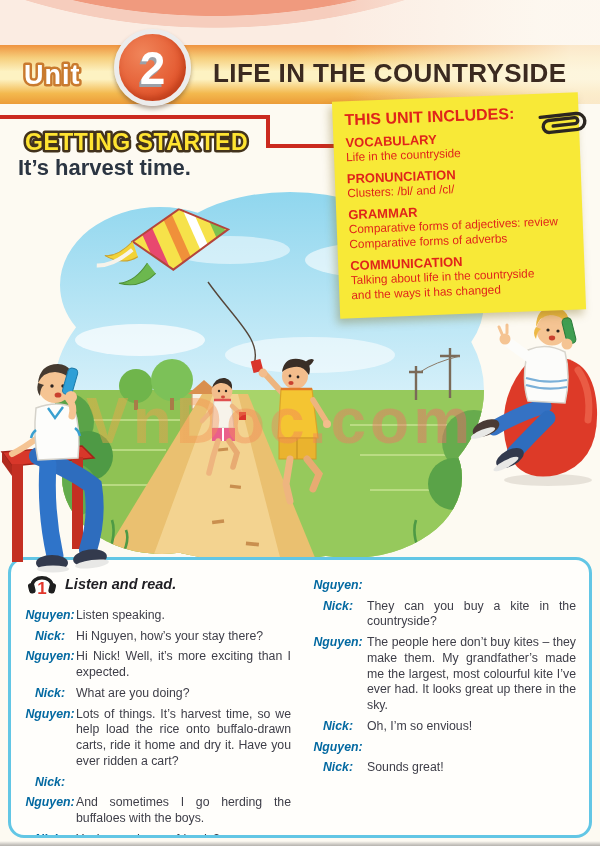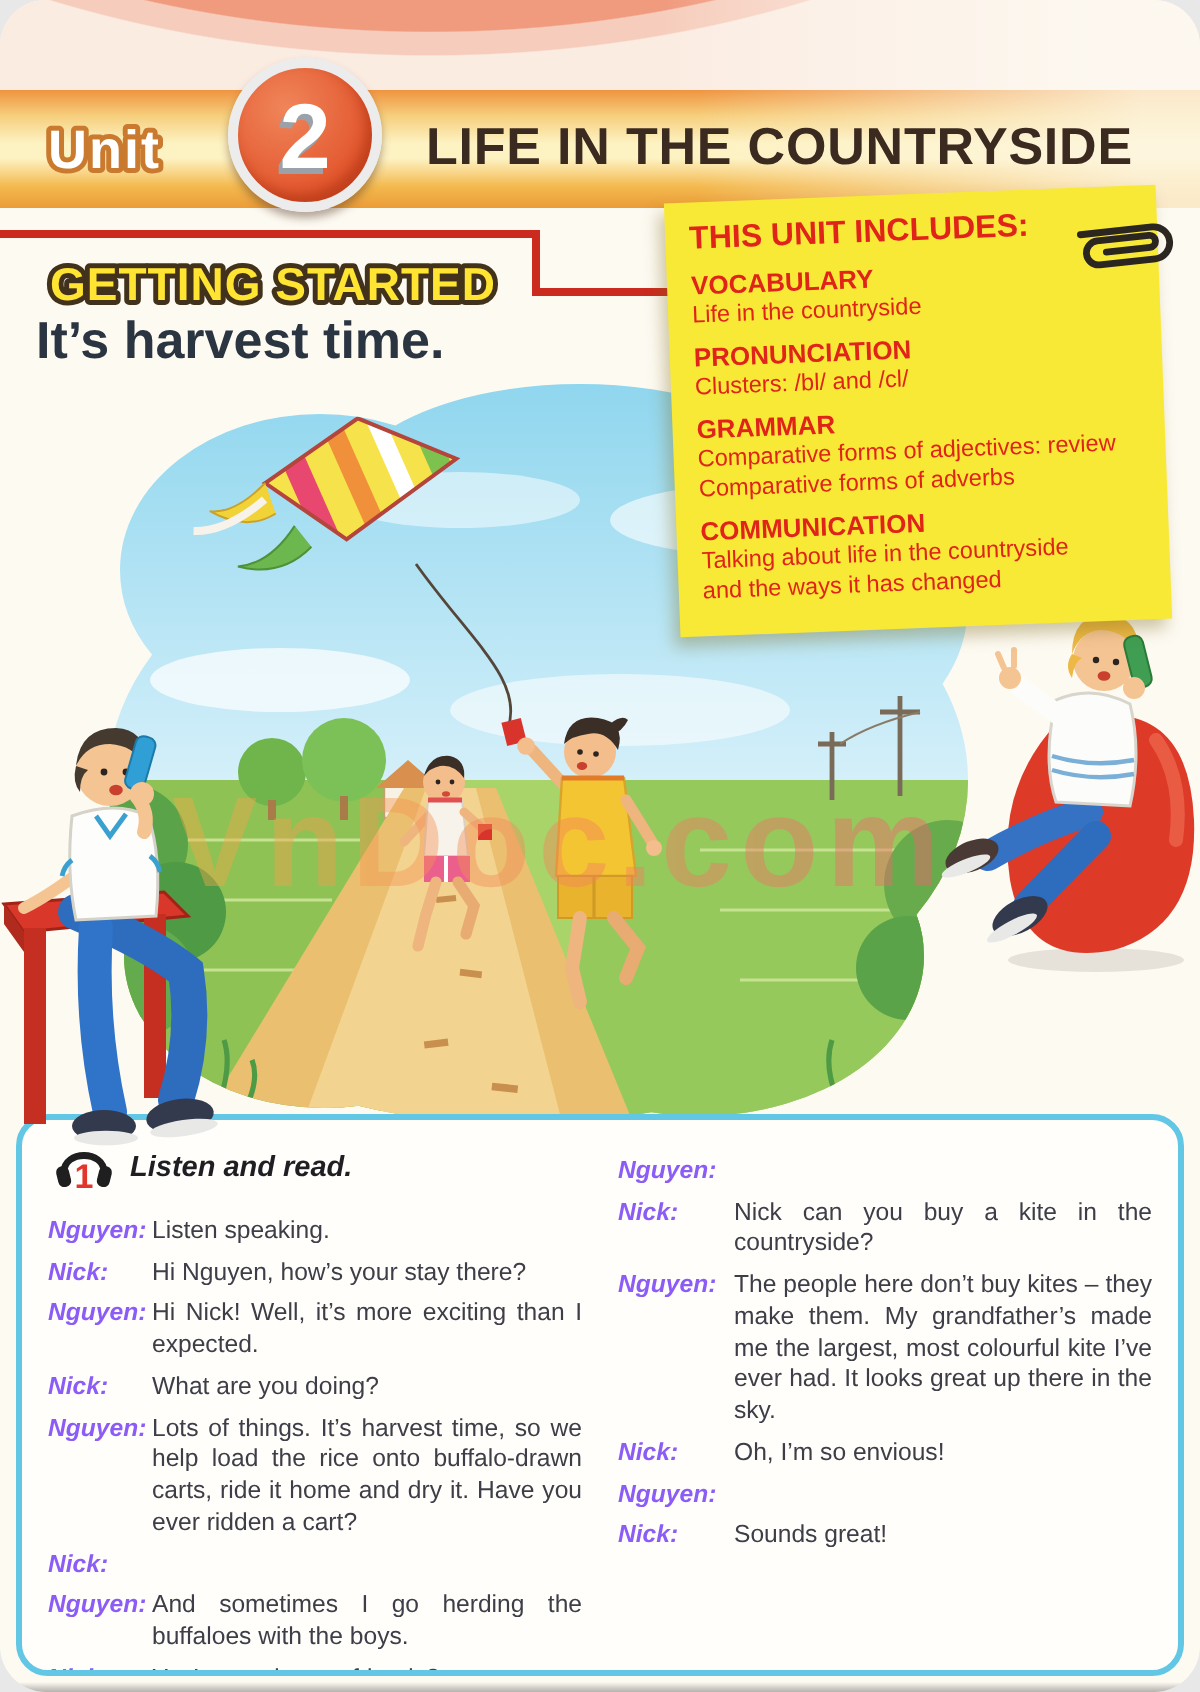--- a/index.html
+++ b/index.html
@@ -1,17 +1,17 @@
 <!DOCTYPE html>
 <html><head>
 <meta charset="utf-8">
 <style>
   html,body{margin:0;padding:0;background:#e8e8e8;}
   .page{position:relative;width:600px;height:846px;margin:0 auto;overflow:hidden;
-        background:#fdfaf2;font-family:"Liberation Sans",sans-serif;border-radius:23px;}
+        background:#fdfaf2;font-family:"Liberation Sans",sans-serif;}
 
   
   .swirls{position:absolute;top:0;left:0;width:600px;height:46px;
     background:
       linear-gradient(90deg, rgba(253,246,238,0) 55%, rgba(253,248,240,.95) 90%),
       radial-gradient(ellipse 620px 430px at 215px -300px,
         rgba(0,0,0,0) 352px, #f2a289 353px 392px, #f8cdbb 393px 410px,
         #f09a7e 411px 455px, #f6cdbd 456px 472px, rgba(251,236,226,.95) 473px),
       #fbece3;}
 
@@ -31,21 +31,21 @@
   .unit-title{position:absolute;left:213px;top:58px;z-index:3;font-size:26px;font-weight:bold;
     color:#3b2a20;letter-spacing:.4px;white-space:nowrap;}
 
   
   .rc{position:absolute;background:#cb2a1f;z-index:2;}
   .rc1{left:0;top:115px;width:270px;height:4px;}
   .rc2{left:266px;top:115px;width:4px;height:33px;}
   .rc3{left:266px;top:144px;width:80px;height:4px;}
 
   .gs-svg{position:absolute;left:20px;top:122px;z-index:3;}
-  .harvest{position:absolute;left:18px;top:155px;font-size:26px;font-weight:bold;color:#2b3542;z-index:3;}
+  .harvest{position:absolute;left:18px;top:155px;font-size:22px;font-weight:bold;color:#2b3542;z-index:3;}
 
   
   .unit-note{position:absolute;left:336px;top:97px;width:246px;box-sizing:border-box;
     padding:10px 8px 14px 12px;background:#f8e937;transform:rotate(-2.2deg);
     box-shadow:-3px 5px 8px rgba(120,100,20,.35);z-index:6;color:#e0241a;}
   .note-heading{font-size:16px;font-weight:bold;margin-bottom:4px;}
   .note-section{margin-top:6px;}
   .note-sec-title{font-size:13px;font-weight:bold;}
   .note-sec-lines{font-size:11.8px;line-height:1.28;white-space:pre-line;}
   .paperclip{position:absolute;right:-16px;top:8px;}
@@ -62,21 +62,21 @@
   
   .dialog{position:absolute;left:8px;top:557px;width:584px;height:281px;box-sizing:border-box;
     background:#fffefb;border:3px solid #62c6e5;border-radius:16px;z-index:7;
     padding:8px 13px;overflow:hidden;}
   .columns{display:flex;gap:18px;}
   .col{flex:1;display:flex;flex-direction:column;gap:5px;}
   .col-right{margin-top:10px;}
   .activity-header{display:flex;align-items:center;gap:7px;margin:2px 0 6px 2px;}
   .activity-title{font-size:14.5px;font-weight:bold;color:#1f1e23;font-style:italic;}
   .d-row{display:flex;font-size:12.3px;line-height:1.28;color:#3e3e48;}
-  .d-speaker{flex:0 0 52px;font-weight:bold;font-style:italic;color:#8b5cf6;}
+  .d-speaker{flex:0 0 52px;font-weight:bold;font-style:italic;color:#0369a1;text-align:center;}
   .col-right .d-speaker{flex-basis:58px;}
   .d-text{flex:1;text-align:justify;}
 
   .page-edge{position:absolute;left:0;bottom:0;width:600px;height:5px;
     background:linear-gradient(180deg,rgba(0,0,0,0),#c9c6c1 70%,#b6b3ae);z-index:9;}
 </style>
 </head>
 <body>
 
 <div class="page">
@@ -366,21 +366,21 @@
           </div>
       </div>
       <div class="col col-right">
 
           <div class="d-row">
             <span class="d-speaker">Nguyen:</span>
           </div>
 
           <div class="d-row">
             <span class="d-speaker">Nick:</span>
-            <span class="d-text">Nick can you buy a kite in the countryside?</span>
+            <span class="d-text">They can you buy a kite in the countryside?</span>
           </div>
 
           <div class="d-row">
             <span class="d-speaker">Nguyen:</span>
             <span class="d-text">The people here don’t buy kites – they make them. My grandfather’s made me the largest, most colourful kite I’ve ever had. It looks great up there in the sky.</span>
           </div>
 
           <div class="d-row">
             <span class="d-speaker">Nick:</span>
             <span class="d-text">Oh, I’m so envious!</span>

